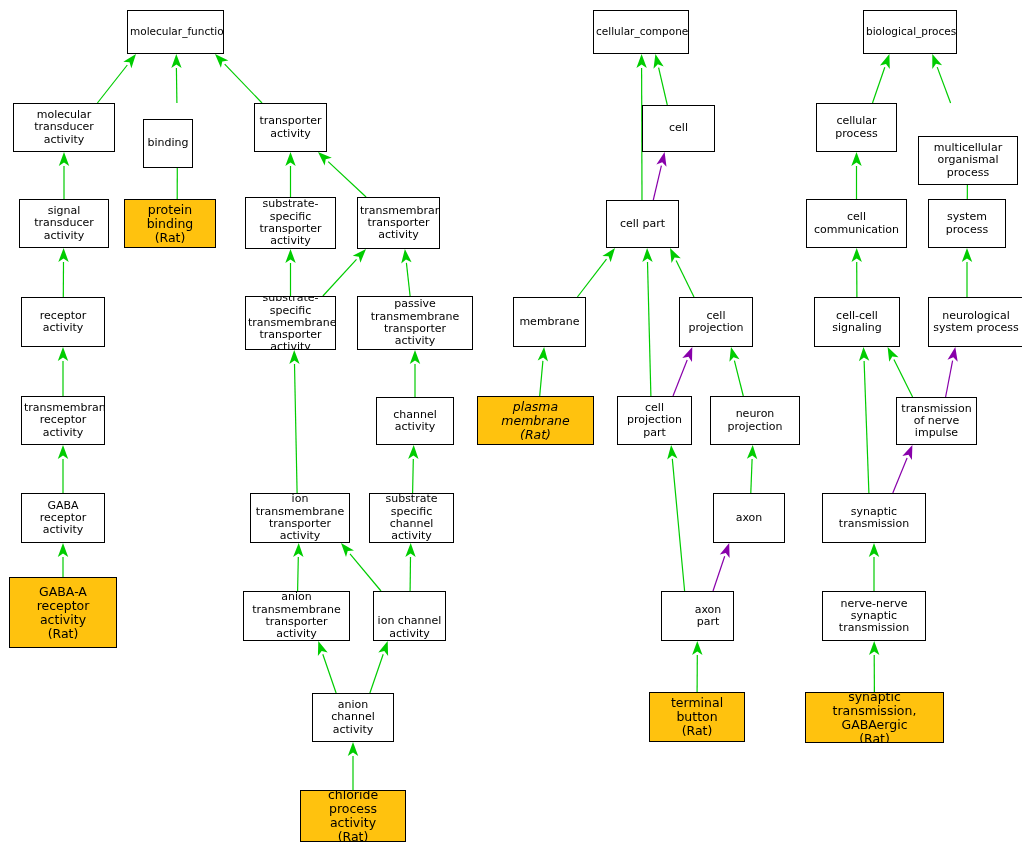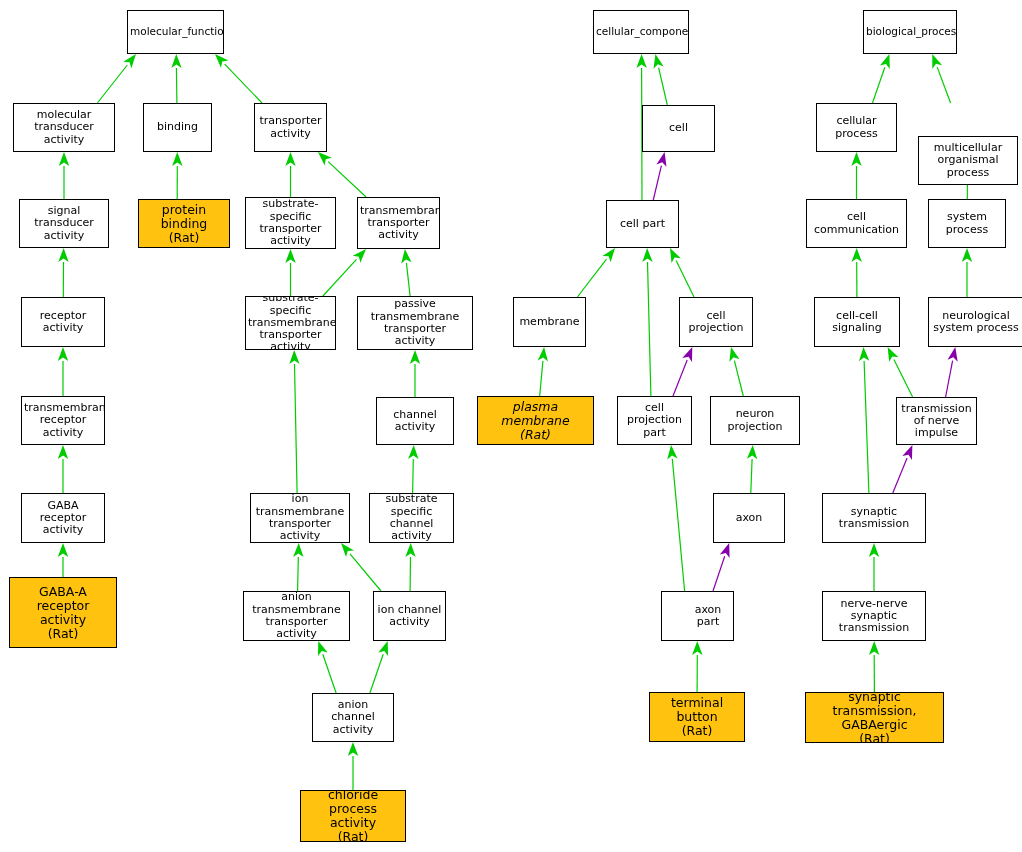--- a/index.html
+++ b/index.html
@@ -152,32 +152,32 @@
       <polygon points="874.2,641.0 879.4,655.0 874.2,651.5 869.0,655.0" fill="#00CC00"></polygon>
     </svg>
   <div id="node-layer">
       <div class="go-node size-md" style="left: 127px; top: 10px; width: 97px; height: 44px;">
         <span class="nlabel">molecular_function</span>
       </div>
       <div class="go-node size-sm" style="left: 13px; top: 103px; width: 102px; height: 49px;">
         <span class="nlabel">molecular transducer
 activity</span>
       </div>
-      <div class="go-node size-sm" style="left: 143px; top: 103px; width: 69px; height: 49px;">
+      <div class="go-node size-sm" style="left: 143px; top: 119px; width: 50px; height: 49px;">
         <span class="nlabel">binding</span>
       </div>
       <div class="go-node size-sm" style="left: 254px; top: 103px; width: 73px; height: 49px;">
         <span class="nlabel">transporter
 activity</span>
       </div>
       <div class="go-node size-sm" style="left: 19px; top: 199px; width: 90px; height: 49px;">
         <span class="nlabel">signal transducer
 activity</span>
       </div>
-      <div class="go-node size-lg annotated" style="left: 138px; top: 199px; width: 92px; height: 49px;">
+      <div class="go-node size-lg annotated" style="left: 124px; top: 199px; width: 92px; height: 49px;">
         <span class="nlabel">protein binding
 (Rat)</span>
       </div>
       <div class="go-node size-sm" style="left: 245px; top: 197px; width: 91px; height: 52px;">
         <span class="nlabel">substrate-specific
 transporter
 activity</span>
       </div>
       <div class="go-node size-sm" style="left: 357px; top: 197px; width: 83px; height: 52px;">
         <span class="nlabel">transmembrane
@@ -248,21 +248,21 @@
       <div class="go-node size-lg annotated" style="left: 9px; top: 577px; width: 108px; height: 71px;">
         <span class="nlabel">GABA-A receptor
 activity
 (Rat)</span>
       </div>
       <div class="go-node size-sm" style="left: 243px; top: 591px; width: 107px; height: 50px;">
         <span class="nlabel">anion transmembrane
 transporter
 activity</span>
       </div>
-      <div class="go-node size-sm" style="left: 373px; top: 591px; width: 73px; height: 50px;">
+      <div class="go-node size-sm" style="left: 373px; top: 591px; width: 73px; height: 50px; align-items: flex-end;">
         <span class="nlabel">ion channel
 activity</span>
       </div>
       <div class="go-node size-sm" style="left: 661px; top: 591px; width: 73px; height: 50px; padding-left: 23px;">
         <span class="nlabel">axon part</span>
       </div>
       <div class="go-node size-sm" style="left: 822px; top: 591px; width: 104px; height: 50px;">
         <span class="nlabel">nerve-nerve
 synaptic transmission</span>
       </div>

